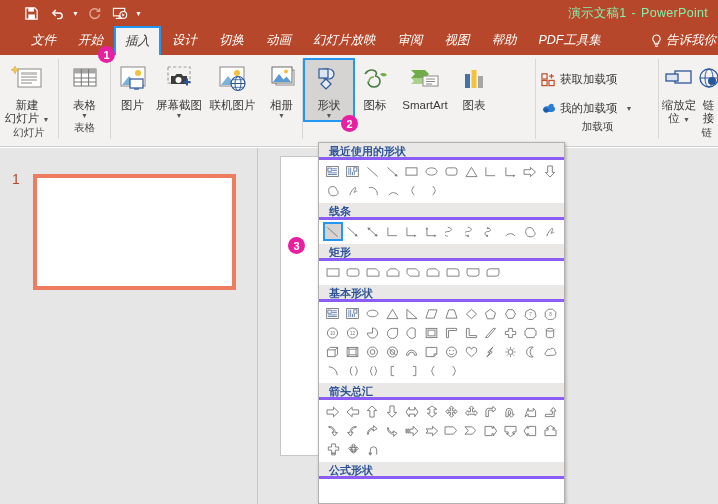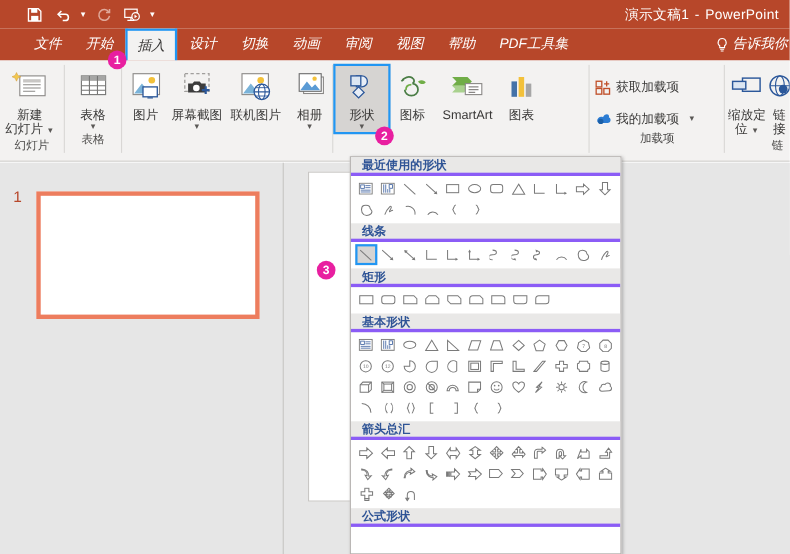--- a/index.html
+++ b/index.html
@@ -25,21 +25,21 @@
     color: #ffffff;
   }
   .qat-btn svg { display: block; }
   .qat-caret {
     width: 11px; height: 22px; display: flex; align-items: center; justify-content: center;
     color: #ffffff; font-size: 7px; line-height: 1;
   }
   .apptitle {
     position: absolute; right: 10px; top: 0; height: 26px;
     display: flex; align-items: center;
-    color: #ffffff; font-size: 12.5px; letter-spacing: .3px;
+    color: #86efac; font-size: 12.5px; letter-spacing: .3px;
     white-space: nowrap;
   }
   .apptitle .dash { margin: 0 5px; }
 
   
   .tabbar {
     position: absolute; top: 26px; left: 0; width: 718px; height: 29px;
     background: #b7472a;
     font-style: italic;
   }
@@ -221,20 +221,21 @@
   </div>
 
   <div class="tabbar">
     <div class="tabs">
       <div class="tab">文件</div>
       <div class="tab">开始</div>
       <div class="tab active">插入</div>
       <div class="tab">设计</div>
       <div class="tab">切换</div>
       <div class="tab">动画</div>
+      <div class="tab">幻灯片放映</div>
       <div class="tab">审阅</div>
       <div class="tab">视图</div>
       <div class="tab">帮助</div>
       <div class="tab">PDF工具集</div>
     </div>
     <div class="tellme">
       <svg class="bulb" viewBox="0 0 12 15">
           <path d="M6 1a4 4 0 0 1 2.4 7.2V10H3.6V8.2A4 4 0 0 1 6 1z" fill="none" stroke="#fff" stroke-width="1.1"></path>
           <line x1="4" y1="11.6" x2="8" y2="11.6" stroke="#fff" stroke-width="1.1"></line>
           <line x1="4.6" y1="13.3" x2="7.4" y2="13.3" stroke="#fff" stroke-width="1.1"></line>

